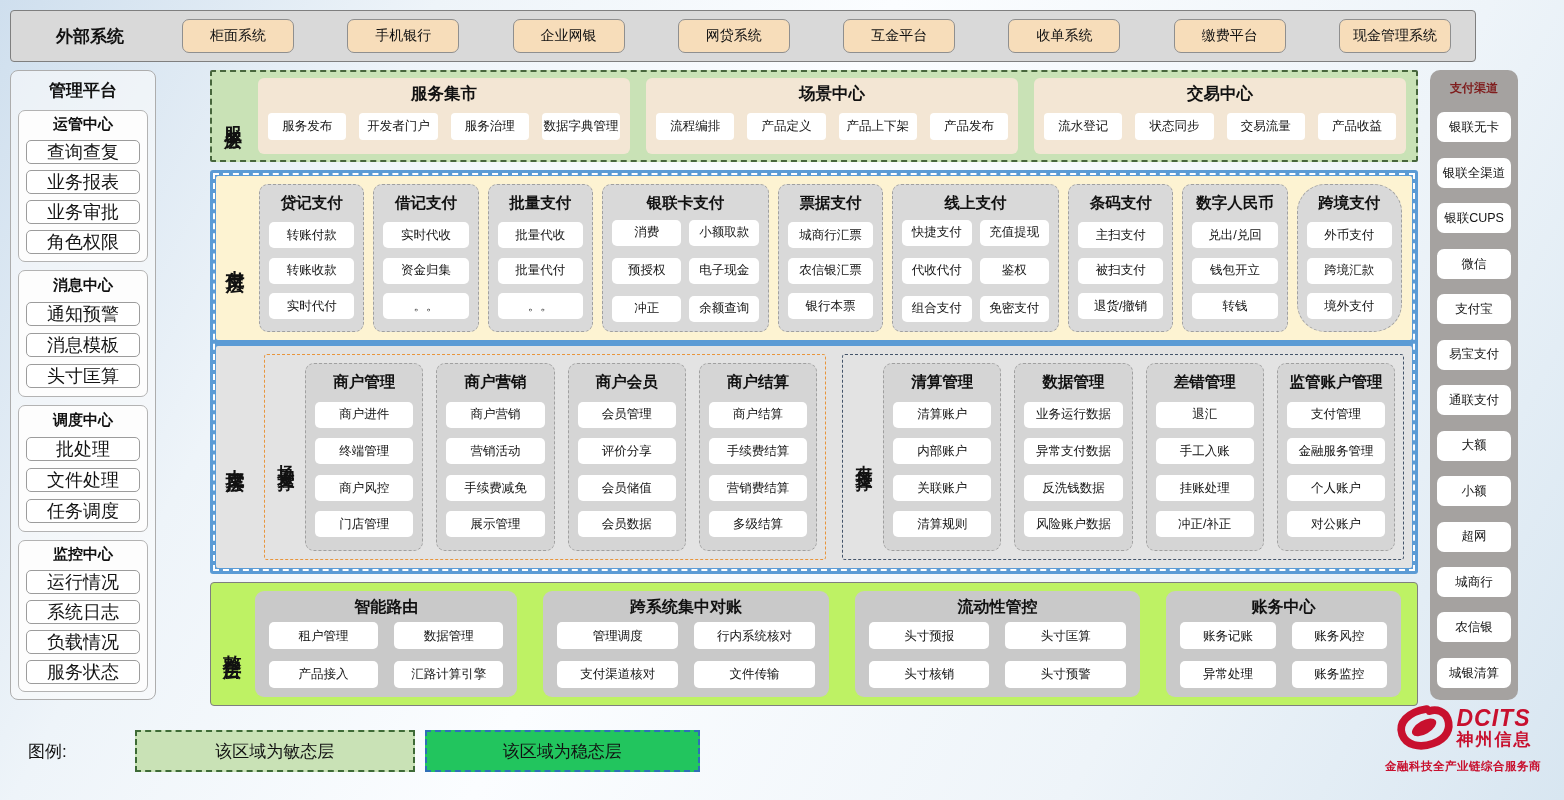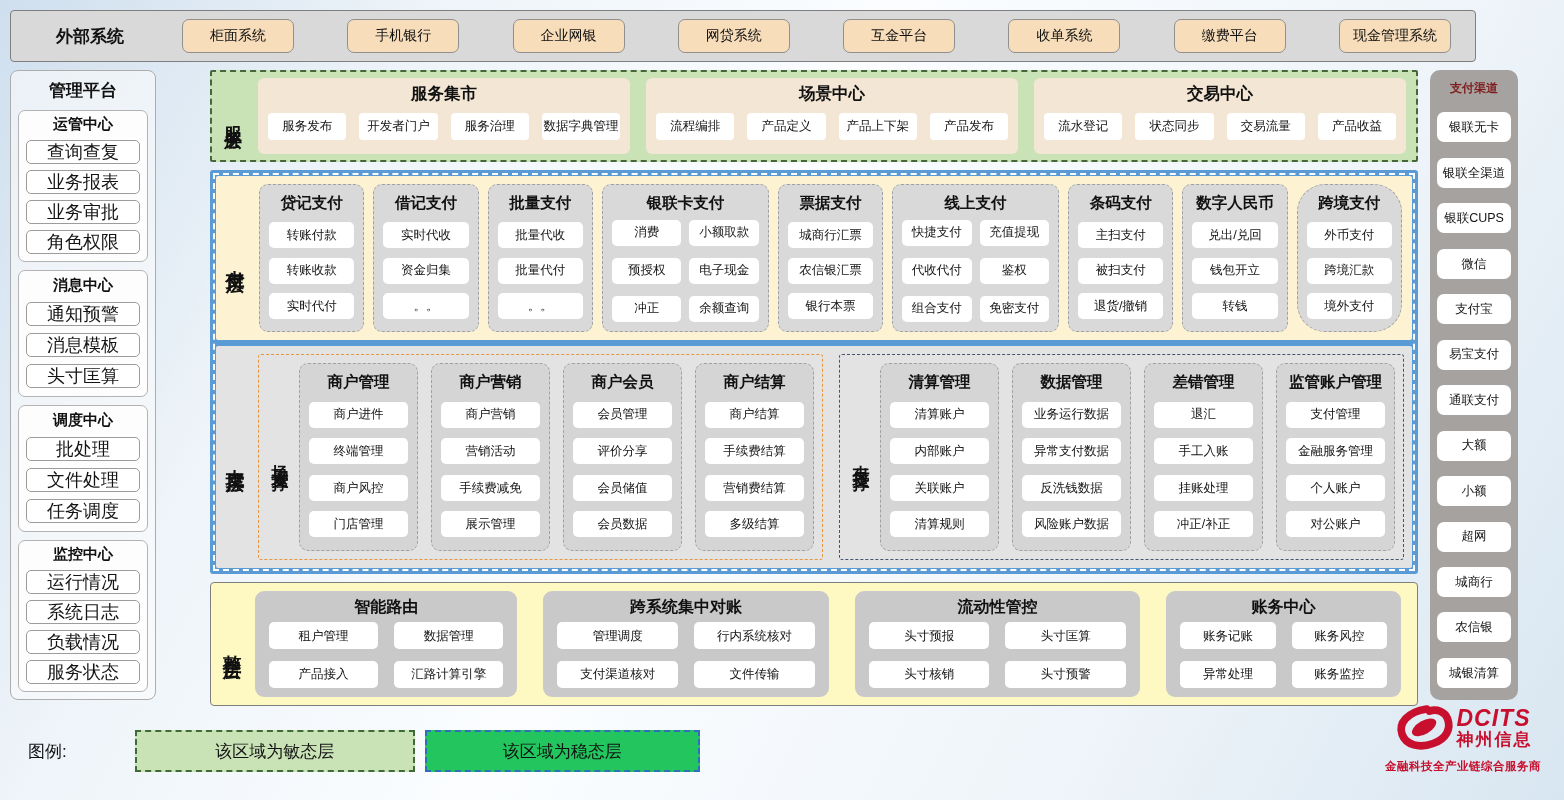--- a/index.html
+++ b/index.html
@@ -62,32 +62,32 @@
   .payment-vlabel { width:30px; font-size:19px; }
   .payment-cols { flex:1; display:flex; gap:9px; }
   .pcol { background:#d9d9d9; border:1.6px dashed #a0a0a0; border-radius:9px;
           padding:6px 9px 8px; display:flex; flex-direction:column; min-width:0; }
   .pcol-title { font-weight:700; font-size:15.5px; text-align:center; padding:2px 0 4px; white-space:nowrap; }
   .pcol-body { display:flex; flex-direction:column; flex:1; justify-content:space-evenly; gap:6px; }
   .pcol-grid { display:grid; grid-template-columns:1fr 1fr; gap:9px 8px; flex:1; align-items:center; }
   .pay-btn { height:26px; }
 
   .support-section { flex:1; background:#e3e3e3; border-radius:2px; display:flex;
-                     padding:8px 8px 8px 4px; gap:8px; }
+                     padding:8px 8px 8px 4px; gap:14px; }
   .support-vlabel { width:30px; font-size:19px; }
   .sgroup { border:1.6px dashed; border-radius:3px; padding:8px 8px; display:flex; gap:6px; flex:1; min-width:0; }
   .sgroup-orange { border-color:#e8953c; }
   .sgroup-navy { border-color:#44546a; }
   .sgroup-label { width:26px; font-size:17px; }
   .sgroup-cols { display:flex; gap:13px; flex:1; min-width:0; }
   .scol { background:#d5d5d5; flex:1; }
   .sup-btn { height:26px; }
 
   
-  .integration-layer { height:124px; background:#fef9c3; border:1.6px solid #7f7f7f; border-radius:4px;
+  .integration-layer { height:124px; background:#bef264; border:1.6px solid #7f7f7f; border-radius:4px;
                        display:flex; padding:8px 12px 8px 6px; gap:4px; }
   .integration-vlabel { width:30px; font-size:19px; }
   .integration-panels { flex:1; display:flex; gap:26px; padding:0 4px; }
   .ipanel { background:#c9c9c9; border-radius:9px; padding:4px 14px 9px; display:flex; flex-direction:column; min-width:0; }
   .ipanel-title { font-weight:700; font-size:16px; text-align:center; padding:2px 0 4px; white-space:nowrap; }
   .igrid { display:grid; grid-template-columns:1fr 1fr; gap:11px 16px; flex:1; align-items:center; }
   .int-btn { height:27px; }
 
   
   .right-sb { position:absolute; left:1430px; top:70px; width:88px; height:630px;

